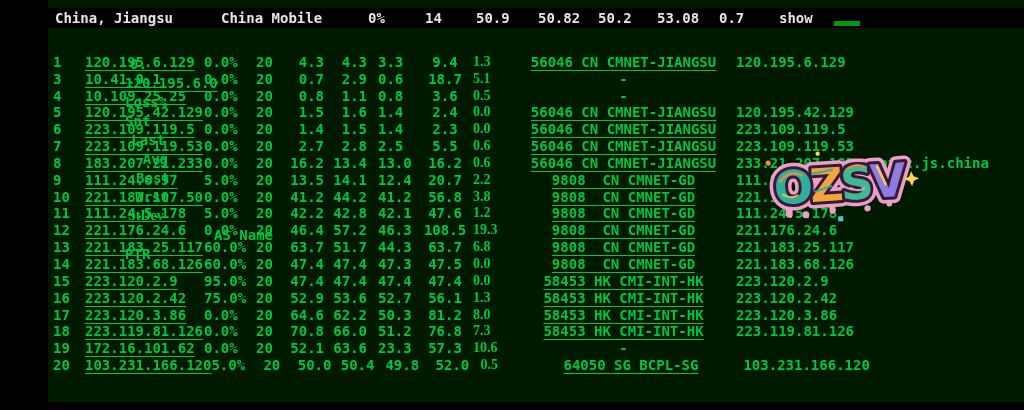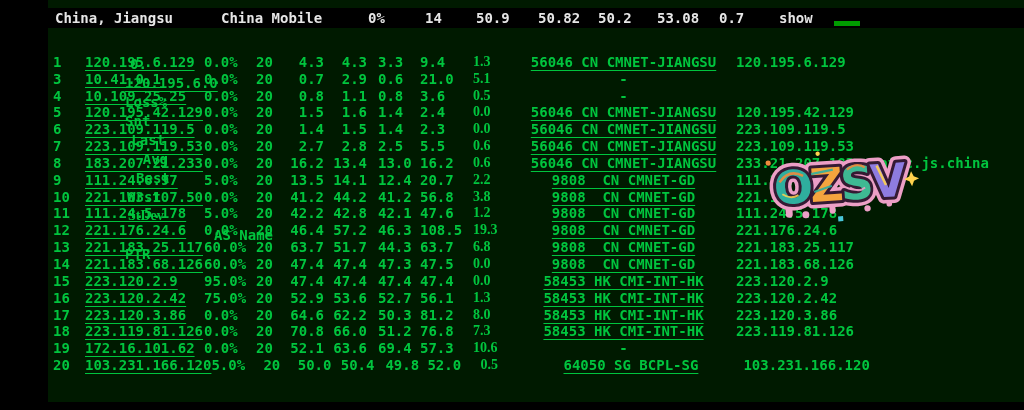--- a/index.html
+++ b/index.html
@@ -38,21 +38,21 @@
     font:bold 14px/16.85px "DejaVu Sans Mono",monospace;color:#00c53e;
   }
   .u{text-decoration:underline;text-underline-offset:3px;text-decoration-thickness:1px;}
   .hop{margin-left:5px;min-width:32px;}
   .ip{min-width:119px;}
   .loss{min-width:52px;}
   .snt{min-width:28px;}
   .last{width:40px;text-align:right;}
   .avg{margin-left:3px;width:40px;text-align:right;}
   .best{margin-left:11px;width:40px;text-align:left;}
-  .wrst{margin-left:2px;width:50px;text-align:left;}
+  .wrst{margin-left:2px;width:50px;text-align:center;}
   .stdev{margin-left:3px;min-width:32px;font-family:Liberation Serif, serif;}
   .asn{margin-left:6px;min-width:225px;text-align:center;}
   .ptr{}
   
   .watermark{position:absolute;left:714px;top:146px;width:162px;height:82px;pointer-events:none;}
 </style>
 </head>
 <body>
 
 <div class="stage">
@@ -80,37 +80,37 @@
         <span class="c snt">Snt</span>
         <span class="c last">Last</span>
         <span class="c avg">Avg</span>
         <span class="c best">Best</span>
         <span class="c wrst">Wrst</span>
         <span class="c stdev">StDev</span>
         <span class="c asn">AS Name</span>
         <span class="c ptr">PTR</span>
       </div>
     <div class="row"><span class="c hop">1</span><span class="c ip u">120.195.6.129</span><span class="c loss">0.0%</span><span class="c snt">20</span><span class="c last">4.3</span><span class="c avg">4.3</span><span class="c best">3.3</span><span class="c wrst">9.4</span><span class="c stdev">1.3</span><span class="c asn u">56046 CN CMNET-JIANGSU</span><span class="c ptr">120.195.6.129</span></div>
-        <div class="row"><span class="c hop">3</span><span class="c ip u">10.41.0.1</span><span class="c loss">0.0%</span><span class="c snt">20</span><span class="c last">0.7</span><span class="c avg">2.9</span><span class="c best">0.6</span><span class="c wrst">21.0</span><span class="c stdev">5.1</span><span class="c asn">-</span><span class="c ptr"></span></div>
+        <div class="row"><span class="c hop">3</span><span class="c ip u">10.41.0.1</span><span class="c loss">0.0%</span><span class="c snt">20</span><span class="c last">0.7</span><span class="c avg">2.9</span><span class="c best">0.6</span><span class="c wrst">18.7</span><span class="c stdev">5.1</span><span class="c asn">-</span><span class="c ptr"></span></div>
         <div class="row"><span class="c hop">4</span><span class="c ip u">10.109.25.25</span><span class="c loss">0.0%</span><span class="c snt">20</span><span class="c last">0.8</span><span class="c avg">1.1</span><span class="c best">0.8</span><span class="c wrst">3.6</span><span class="c stdev">0.5</span><span class="c asn">-</span><span class="c ptr"></span></div>
         <div class="row"><span class="c hop">5</span><span class="c ip u">120.195.42.129</span><span class="c loss">0.0%</span><span class="c snt">20</span><span class="c last">1.5</span><span class="c avg">1.6</span><span class="c best">1.4</span><span class="c wrst">2.4</span><span class="c stdev">0.0</span><span class="c asn u">56046 CN CMNET-JIANGSU</span><span class="c ptr">120.195.42.129</span></div>
         <div class="row"><span class="c hop">6</span><span class="c ip u">223.109.119.5</span><span class="c loss">0.0%</span><span class="c snt">20</span><span class="c last">1.4</span><span class="c avg">1.5</span><span class="c best">1.4</span><span class="c wrst">2.3</span><span class="c stdev">0.0</span><span class="c asn u">56046 CN CMNET-JIANGSU</span><span class="c ptr">223.109.119.5</span></div>
         <div class="row"><span class="c hop">7</span><span class="c ip u">223.109.119.53</span><span class="c loss">0.0%</span><span class="c snt">20</span><span class="c last">2.7</span><span class="c avg">2.8</span><span class="c best">2.5</span><span class="c wrst">5.5</span><span class="c stdev">0.6</span><span class="c asn u">56046 CN CMNET-JIANGSU</span><span class="c ptr">223.109.119.53</span></div>
         <div class="row"><span class="c hop">8</span><span class="c ip u">183.207.21.233</span><span class="c loss">0.0%</span><span class="c snt">20</span><span class="c last">16.2</span><span class="c avg">13.4</span><span class="c best">13.0</span><span class="c wrst">16.2</span><span class="c stdev">0.6</span><span class="c asn u">56046 CN CMNET-JIANGSU</span><span class="c ptr">233.21.207.183.static.js.china</span></div>
         <div class="row"><span class="c hop">9</span><span class="c ip u">111.24.6.97</span><span class="c loss">5.0%</span><span class="c snt">20</span><span class="c last">13.5</span><span class="c avg">14.1</span><span class="c best">12.4</span><span class="c wrst">20.7</span><span class="c stdev">2.2</span><span class="c asn u">9808  CN CMNET-GD</span><span class="c ptr">111.24.6.97</span></div>
         <div class="row"><span class="c hop">10</span><span class="c ip u">221.183.107.50</span><span class="c loss">0.0%</span><span class="c snt">20</span><span class="c last">41.2</span><span class="c avg">44.2</span><span class="c best">41.2</span><span class="c wrst">56.8</span><span class="c stdev">3.8</span><span class="c asn u">9808  CN CMNET-GD</span><span class="c ptr">221.183.107.50</span></div>
         <div class="row"><span class="c hop">11</span><span class="c ip u">111.24.5.178</span><span class="c loss">5.0%</span><span class="c snt">20</span><span class="c last">42.2</span><span class="c avg">42.8</span><span class="c best">42.1</span><span class="c wrst">47.6</span><span class="c stdev">1.2</span><span class="c asn u">9808  CN CMNET-GD</span><span class="c ptr">111.24.5.178</span></div>
         <div class="row"><span class="c hop">12</span><span class="c ip u">221.176.24.6</span><span class="c loss">0.0%</span><span class="c snt">20</span><span class="c last">46.4</span><span class="c avg">57.2</span><span class="c best">46.3</span><span class="c wrst">108.5</span><span class="c stdev">19.3</span><span class="c asn u">9808  CN CMNET-GD</span><span class="c ptr">221.176.24.6</span></div>
         <div class="row"><span class="c hop">13</span><span class="c ip u">221.183.25.117</span><span class="c loss">60.0%</span><span class="c snt">20</span><span class="c last">63.7</span><span class="c avg">51.7</span><span class="c best">44.3</span><span class="c wrst">63.7</span><span class="c stdev">6.8</span><span class="c asn u">9808  CN CMNET-GD</span><span class="c ptr">221.183.25.117</span></div>
         <div class="row"><span class="c hop">14</span><span class="c ip u">221.183.68.126</span><span class="c loss">60.0%</span><span class="c snt">20</span><span class="c last">47.4</span><span class="c avg">47.4</span><span class="c best">47.3</span><span class="c wrst">47.5</span><span class="c stdev">0.0</span><span class="c asn u">9808  CN CMNET-GD</span><span class="c ptr">221.183.68.126</span></div>
         <div class="row"><span class="c hop">15</span><span class="c ip u">223.120.2.9</span><span class="c loss">95.0%</span><span class="c snt">20</span><span class="c last">47.4</span><span class="c avg">47.4</span><span class="c best">47.4</span><span class="c wrst">47.4</span><span class="c stdev">0.0</span><span class="c asn u">58453 HK CMI-INT-HK</span><span class="c ptr">223.120.2.9</span></div>
         <div class="row"><span class="c hop">16</span><span class="c ip u">223.120.2.42</span><span class="c loss">75.0%</span><span class="c snt">20</span><span class="c last">52.9</span><span class="c avg">53.6</span><span class="c best">52.7</span><span class="c wrst">56.1</span><span class="c stdev">1.3</span><span class="c asn u">58453 HK CMI-INT-HK</span><span class="c ptr">223.120.2.42</span></div>
         <div class="row"><span class="c hop">17</span><span class="c ip u">223.120.3.86</span><span class="c loss">0.0%</span><span class="c snt">20</span><span class="c last">64.6</span><span class="c avg">62.2</span><span class="c best">50.3</span><span class="c wrst">81.2</span><span class="c stdev">8.0</span><span class="c asn u">58453 HK CMI-INT-HK</span><span class="c ptr">223.120.3.86</span></div>
         <div class="row"><span class="c hop">18</span><span class="c ip u">223.119.81.126</span><span class="c loss">0.0%</span><span class="c snt">20</span><span class="c last">70.8</span><span class="c avg">66.0</span><span class="c best">51.2</span><span class="c wrst">76.8</span><span class="c stdev">7.3</span><span class="c asn u">58453 HK CMI-INT-HK</span><span class="c ptr">223.119.81.126</span></div>
-        <div class="row"><span class="c hop">19</span><span class="c ip u">172.16.101.62</span><span class="c loss">0.0%</span><span class="c snt">20</span><span class="c last">52.1</span><span class="c avg">63.6</span><span class="c best">69.4</span><span class="c wrst">57.3</span><span class="c stdev">10.6</span><span class="c asn">-</span><span class="c ptr"></span></div>
+        <div class="row"><span class="c hop">19</span><span class="c ip u">172.16.101.62</span><span class="c loss">0.0%</span><span class="c snt">20</span><span class="c last">52.1</span><span class="c avg">63.6</span><span class="c best">23.3</span><span class="c wrst">57.3</span><span class="c stdev">10.6</span><span class="c asn">-</span><span class="c ptr"></span></div>
         <div class="row"><span class="c hop">20</span><span class="c ip u">103.231.166.120</span><span class="c loss">5.0%</span><span class="c snt">20</span><span class="c last">50.0</span><span class="c avg">50.4</span><span class="c best">49.8</span><span class="c wrst">52.0</span><span class="c stdev">0.5</span><span class="c asn u">64050 SG BCPL-SG</span><span class="c ptr">103.231.166.120</span></div>
       </div>
 
     <svg class="watermark" viewBox="0 0 162 82">
       <g transform="rotate(-4 81 41)">
 
         <rect x="22" y="52" width="7" height="16" rx="3.5" fill="#ec9fc6"></rect>
         <circle cx="42" cy="66" r="3.5" fill="#ec9fc6"></circle>
         <rect x="66" y="54" width="6" height="13" rx="3" fill="#ec9fc6"></rect>
         <circle cx="104" cy="64" r="3.2" fill="#ec9fc6"></circle>

